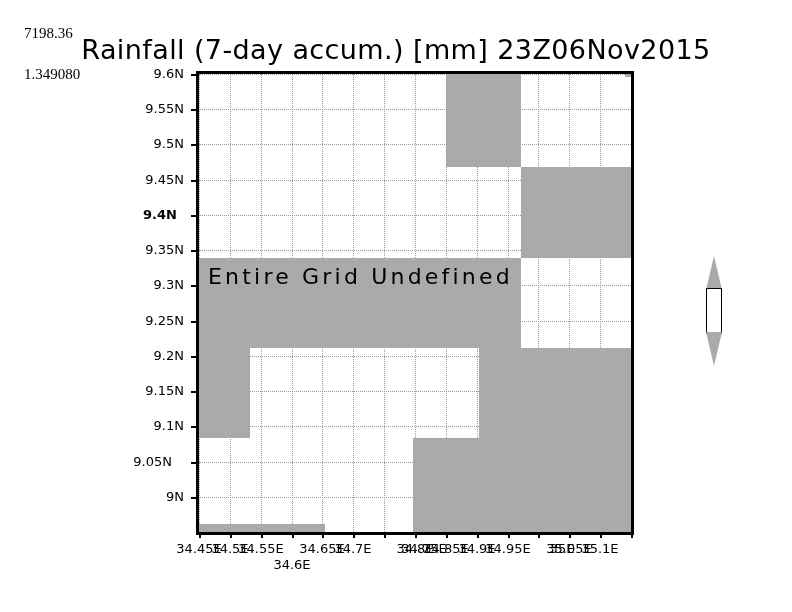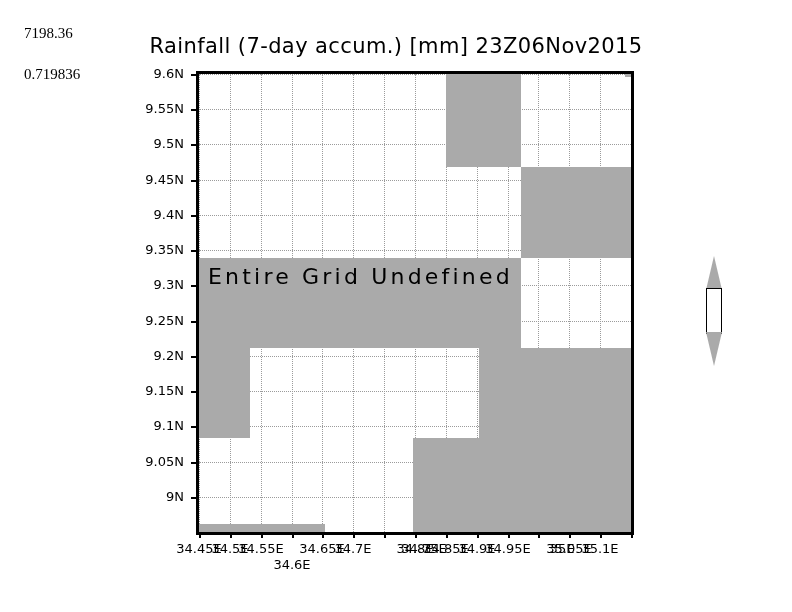--- a/index.html
+++ b/index.html
@@ -22,21 +22,21 @@
   }
 
   
   #chart-title {
     position: absolute;
     left: 0;
     top: 34px;
     width: 792px;
     text-align: center;
     font-family: "DejaVu Sans", sans-serif;
-    font-size: 21px;
+    font-size: 27px;
     letter-spacing: 0.4px;
     color: #000000;
     white-space: pre;
   }
 
   
   #plot-frame {
     position: absolute;
     left: 196px;
     top: 71px;
@@ -256,40 +256,40 @@
       <div class="tick-x" style="left: 631px; top: 532px;"></div>
       <div class="tick-y" style="left: 191px; top: 74px;"></div>
       <div class="label-y" style="left: 124px; top: 66px;">9.6N</div>
       <div class="tick-y" style="left: 191px; top: 109px;"></div>
       <div class="label-y" style="left: 124px; top: 101px;">9.55N</div>
       <div class="tick-y" style="left: 191px; top: 144px;"></div>
       <div class="label-y" style="left: 124px; top: 136px;">9.5N</div>
       <div class="tick-y" style="left: 191px; top: 180px;"></div>
       <div class="label-y" style="left: 124px; top: 172px;">9.45N</div>
       <div class="tick-y" style="left: 191px; top: 215px;"></div>
-      <div class="label-y" style="left: 124px; top: 207px;">9.4N</div>
+      <div class="label-y" style="left: 117px; top: 207px; font-weight: bold;">9.4N</div>
       <div class="tick-y" style="left: 191px; top: 250px;"></div>
       <div class="label-y" style="left: 124px; top: 242px;">9.35N</div>
       <div class="tick-y" style="left: 191px; top: 285px;"></div>
       <div class="label-y" style="left: 124px; top: 277px;">9.3N</div>
       <div class="tick-y" style="left: 191px; top: 321px;"></div>
       <div class="label-y" style="left: 124px; top: 313px;">9.25N</div>
       <div class="tick-y" style="left: 191px; top: 356px;"></div>
       <div class="label-y" style="left: 124px; top: 348px;">9.2N</div>
       <div class="tick-y" style="left: 191px; top: 391px;"></div>
       <div class="label-y" style="left: 124px; top: 383px;">9.15N</div>
       <div class="tick-y" style="left: 191px; top: 426px;"></div>
       <div class="label-y" style="left: 124px; top: 418px;">9.1N</div>
       <div class="tick-y" style="left: 191px; top: 462px;"></div>
-      <div class="label-y" style="left: 124px; top: 454px; text-align: right;">9.05N</div>
+      <div class="label-y" style="left: 112px; top: 454px; text-align: right;">9.05N</div>
       <div class="tick-y" style="left: 191px; top: 497px;"></div>
       <div class="label-y" style="left: 124px; top: 489px;">9N</div>
     </div>
 
   <div id="colorbar">
     <div id="cb-arrow-top"></div>
     <div id="cb-body"></div>
     <div id="cb-arrow-bottom"></div>
   </div>
   <div id="cb-label-high" class="cb-label">7198.36</div>
-  <div id="cb-label-low" class="cb-label">0.719836</div>
+  <div id="cb-label-low" class="cb-label">1.349080</div>
 
 </div>
 
 </body></html>

